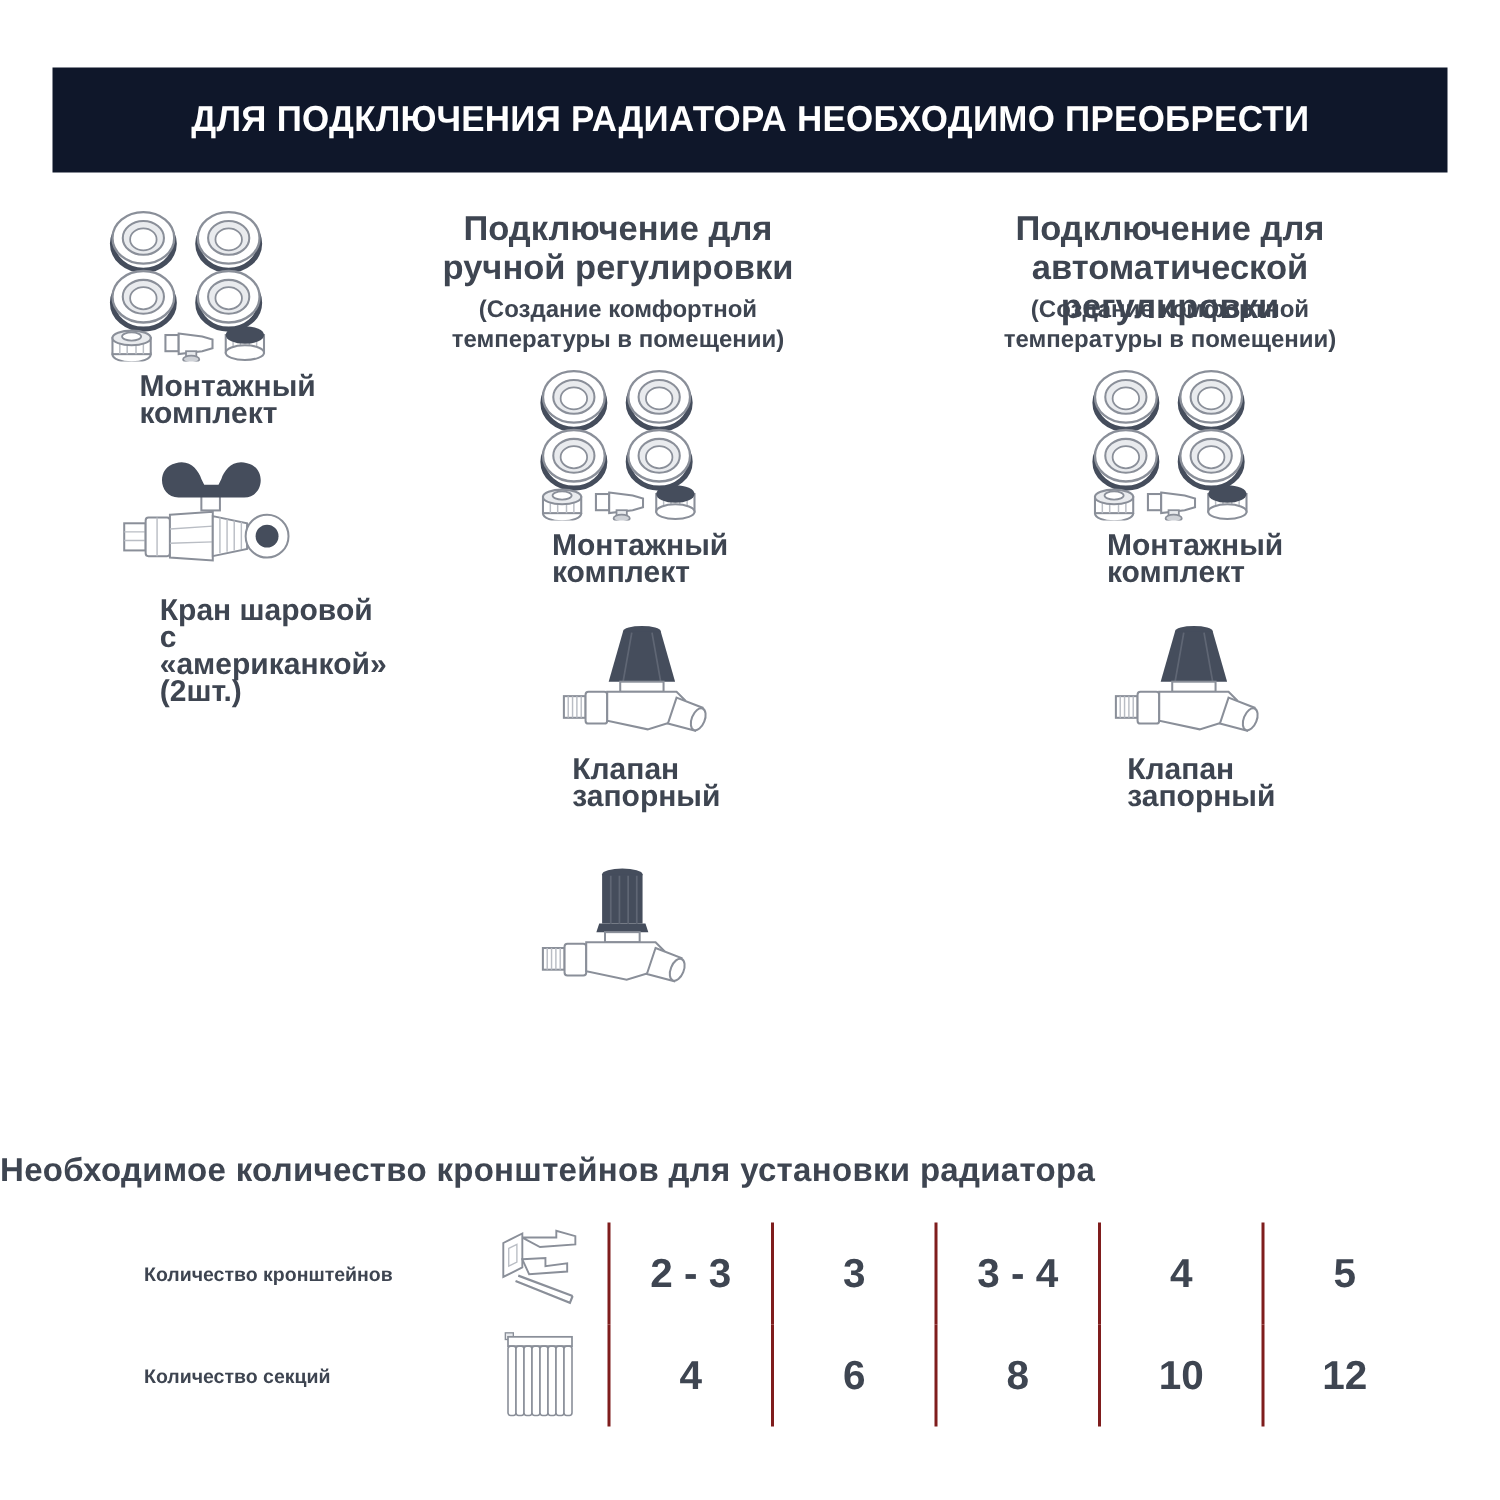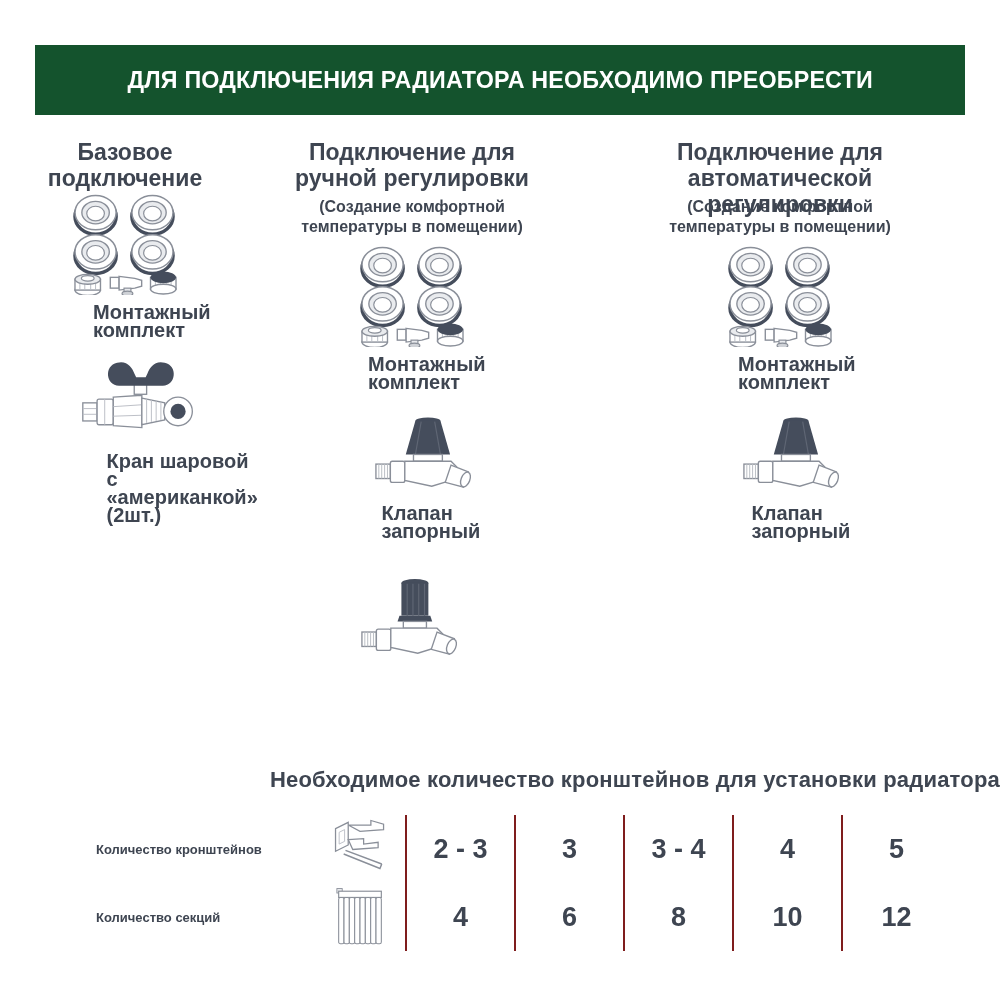--- a/index.html
+++ b/index.html
@@ -3,21 +3,21 @@
 <meta charset="utf-8">
 <style>
   html,body{margin:0;padding:0;background:#ffffff;}
   body{
     width:1000px;height:1000px;overflow:hidden;
     font-family:"Liberation Sans",sans-serif;
     color:#3e4551;
     -webkit-font-smoothing:antialiased;
   }
   .banner{
-    margin:45px 35px 0 35px;height:70px;background:#14532d;
+    margin:45px 35px 0 35px;height:70px;background:#0f172a;
     display:flex;align-items:center;justify-content:center;
   }
   .banner-title{
     color:#ffffff;font-size:24px;font-weight:bold;letter-spacing:.2px;
     transform:scaleX(.97);white-space:nowrap;
   }
   .cols{display:flex;margin-top:24px;height:614px;}
   .col{text-align:center;}
   .col-basic{width:250px;}
   .col-manual{width:280px;margin-left:22px;}
@@ -39,21 +39,21 @@
   .valve-img{height:89px;}
   .item3-img{height:94px;}
   .item-label{
     margin-top:8px;font-size:20px;line-height:18px;font-weight:bold;
     white-space:pre-line;text-align:left;
   }
   .col-basic .item-label{margin-left:calc(50% - 32px);}
   .col-manual .item-label{margin-left:calc(50% - 44px);}
   .col-auto .item-label{margin-left:calc(50% - 42px);}
   .b-title{
-    margin:14px 0 0 0;text-align:right;
+    margin:14px 0 0 0;text-align:left;
     font-size:22px;font-weight:bold;letter-spacing:.2px;
   }
   .b-table{
     margin:22px 0 0 60px;width:890px;
     display:grid;
     grid-template-columns:255px 90px repeat(5,109px);
     grid-auto-rows:68px;
     align-items:stretch;
   }
   .t-label{display:flex;align-items:center;padding-left:36px;font-size:13px;font-weight:bold;}
@@ -177,22 +177,20 @@
   </defs>
 </svg>
 
 <header class="banner">
   <div class="banner-title">ДЛЯ ПОДКЛЮЧЕНИЯ РАДИАТОРА НЕОБХОДИМО ПРЕОБРЕСТИ</div>
 </header>
 
 <div class="cols">
 
   <section class="col col-basic">
-    <h2 class="col-title">Базовое
-подключение</h2>
     <div class="item slot-kit">
       <div class="item-img kit-img">
         <svg viewBox="0 0 112 104" width="110" height="102">
             <use href="#kit"></use>
           </svg>
       </div>
       <div class="item-label">Монтажный
 комплект</div>
     </div>
     <div class="item slot-valve">

